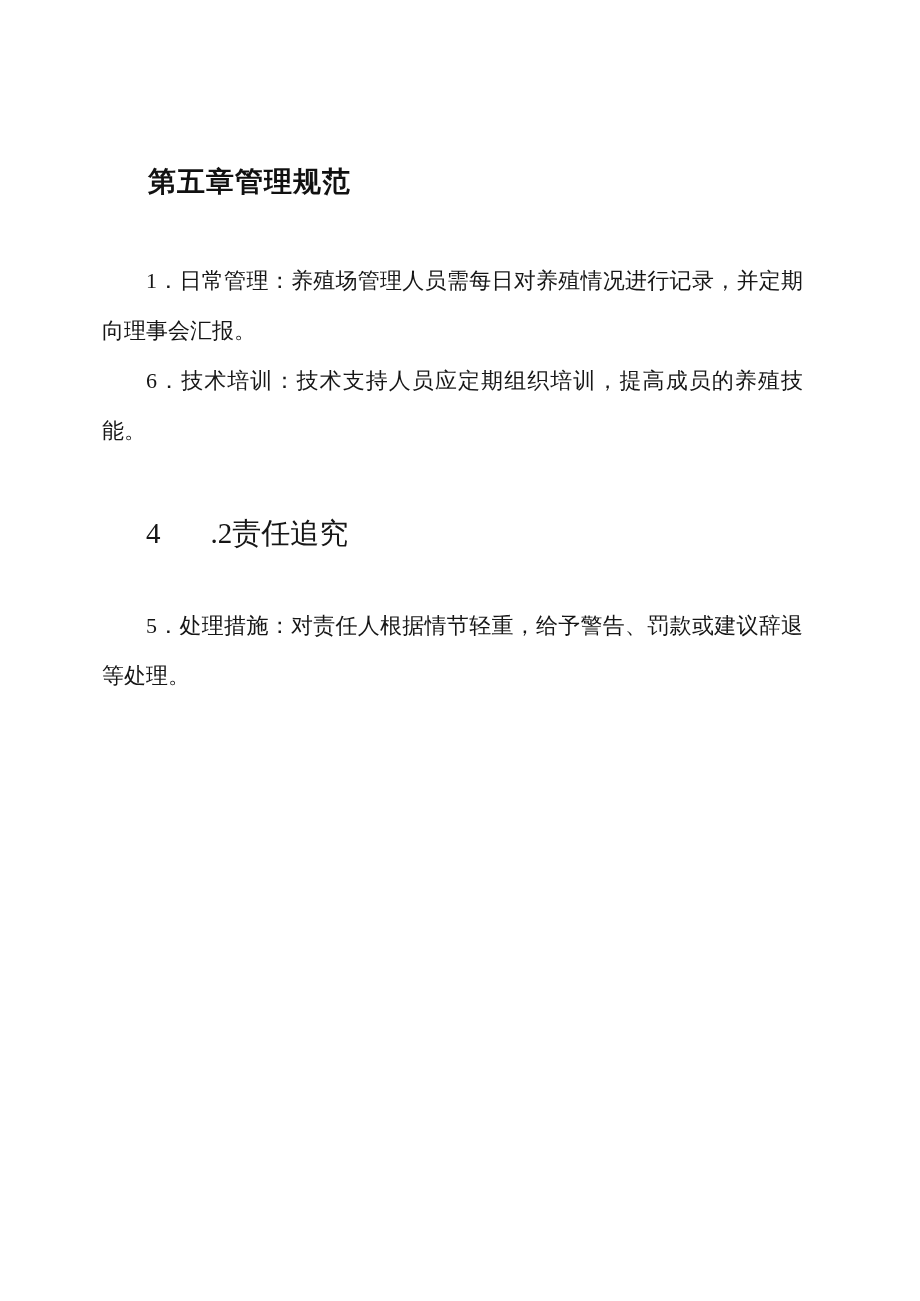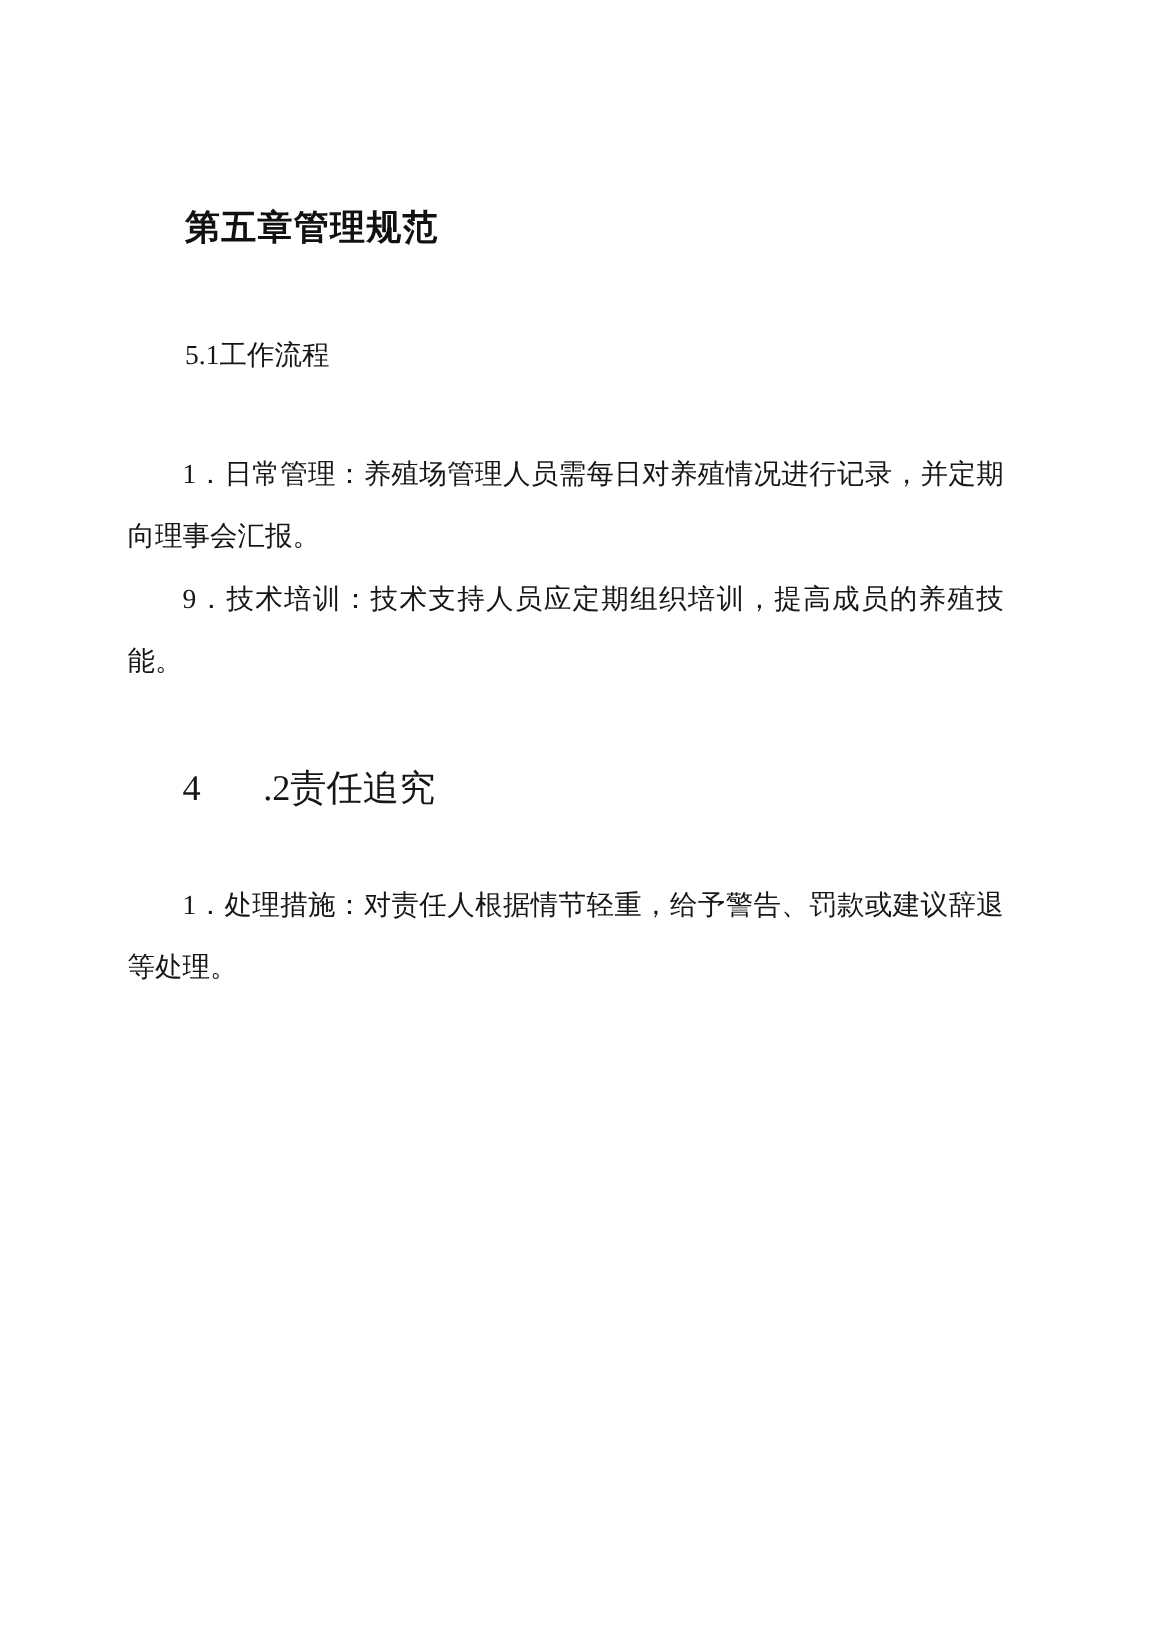--- a/index.html
+++ b/index.html
@@ -58,25 +58,24 @@
     width: 50px;
   }
 </style>
 </head>
 <body>
 
 <div class="page">
 
   <h1 class="chapter-title">第五章管理规范</h1>
 
-  <h2 class="section-heading">5.1工作流程</h2>
 
   <div class="body-block">
     <p>1．日常管理：养殖场管理人员需每日对养殖情况进行记录，并定期向理事会汇报。</p>
-    <p>9．技术培训：技术支持人员应定期组织培训，提高成员的养殖技能。</p>
+    <p>6．技术培训：技术支持人员应定期组织培训，提高成员的养殖技能。</p>
   </div>
 
   <p class="subsection-heading"><span>4</span><span class="tab-gap"></span><span>.2责任追究</span></p>
 
 
-  <p class="para para-resp-2">1．处理措施：对责任人根据情节轻重，给予警告、罚款或建议辞退等处理。</p>
+  <p class="para para-resp-2">5．处理措施：对责任人根据情节轻重，给予警告、罚款或建议辞退等处理。</p>
 
 </div>
 
 </body></html>

